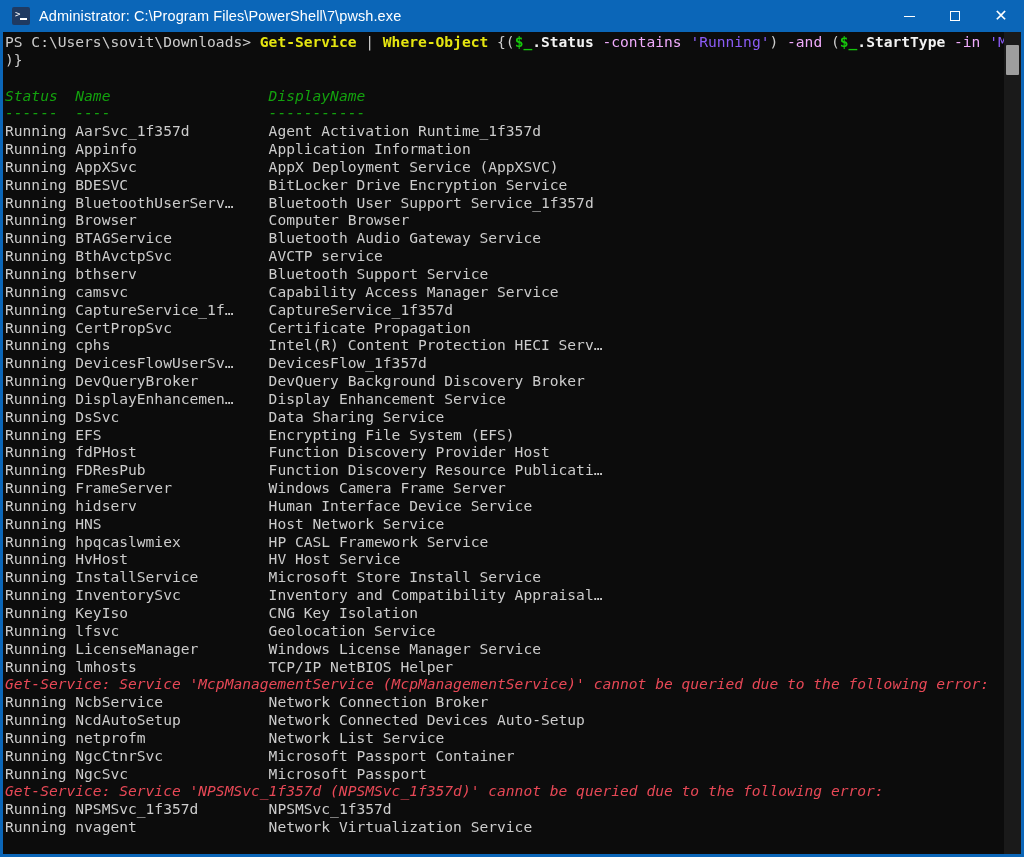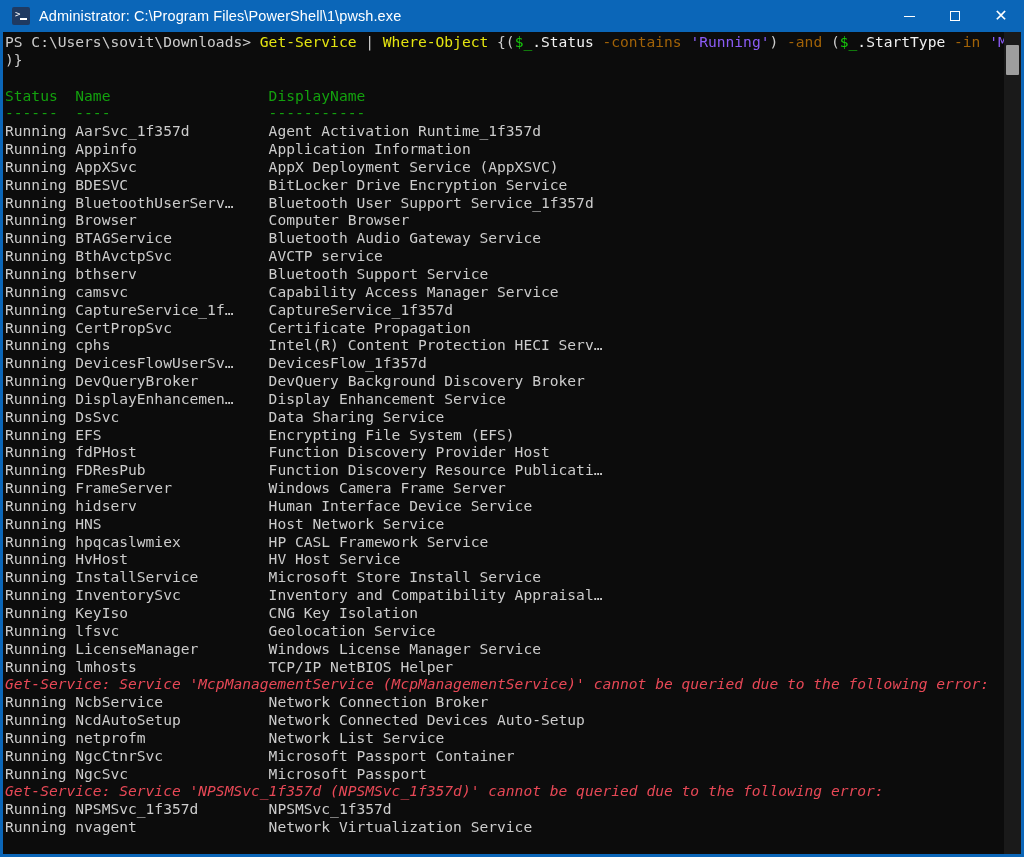--- a/index.html
+++ b/index.html
@@ -125,25 +125,25 @@
     color: #cccccc;
   }
   .line { white-space: pre; height: 17.85px; }
   .blank { height: 17.85px; }
 
   
   .c-default { color: #cccccc; }
   .c-white   { color: #f2f2f2; margin-top: 20px; }
   .c-yellow  { color: #e5e510; }
   .c-green   { color: #16c60c; }
-  .c-dgreen  { color: #13a10e; }
+  .c-dgreen  { color: #13a10e; font-style: italic; }
   .c-cyan    { color: #8b5cf6; }
-  .c-gray    { color: #a16207; }
+  .c-gray    { color: #f0abfc; }
   .c-red     { color: #e74856; font-style: italic; }
-  .c-bold    { font-weight: normal; }
+  .c-bold    { font-weight: bold; }
 
   
   .scrollbar {
     width: 17px;
     min-width: 17px;
     background: #1a1a1a;
     position: relative;
     flex: 0 0 auto;
   }
   .scrollthumb {
@@ -157,21 +157,21 @@
 </head>
 <body>
 
 <div class="window">
 
   <div class="titlebar">
     <div class="title-icon">
       <span class="chev">&gt;</span>
       <span class="ul"></span>
     </div>
-    <div class="title-text">Administrator: C:\Program Files\PowerShell\1\pwsh.exe</div>
+    <div class="title-text">Administrator: C:\Program Files\PowerShell\7\pwsh.exe</div>
     <div class="winbtns">
       <div class="winbtn">
         <span class="glyph-min"></span>
       </div>
       <div class="winbtn">
         <span class="glyph-max"></span>
       </div>
       <div class="winbtn close">
         <span class="glyph-close">✕</span>
       </div>

